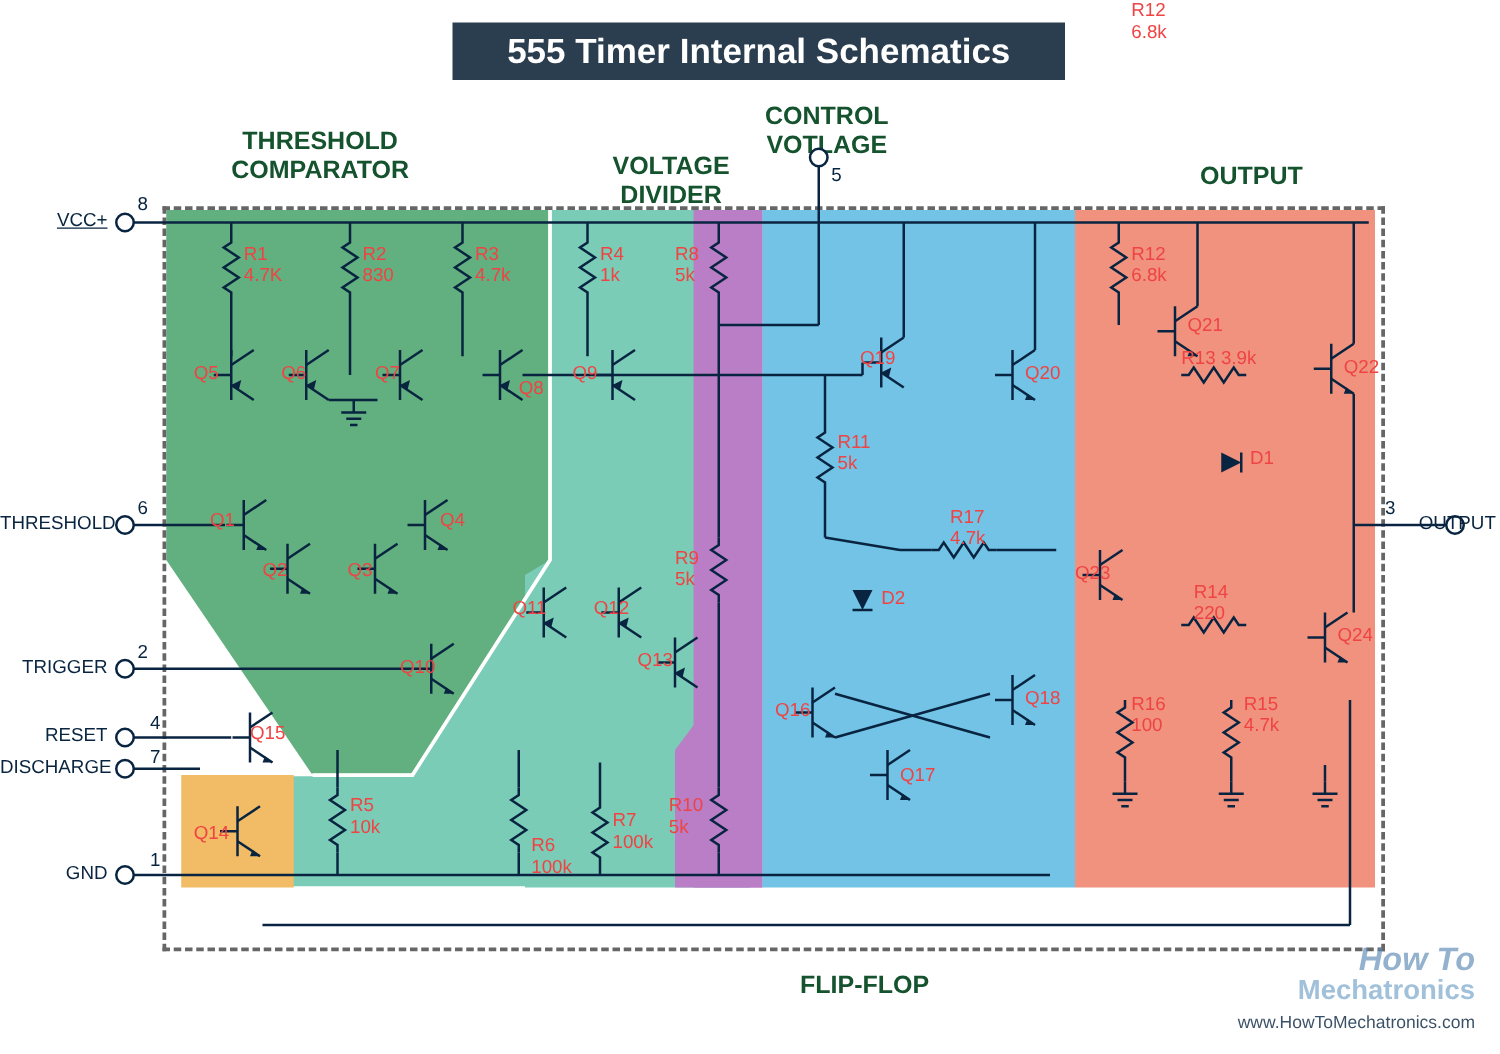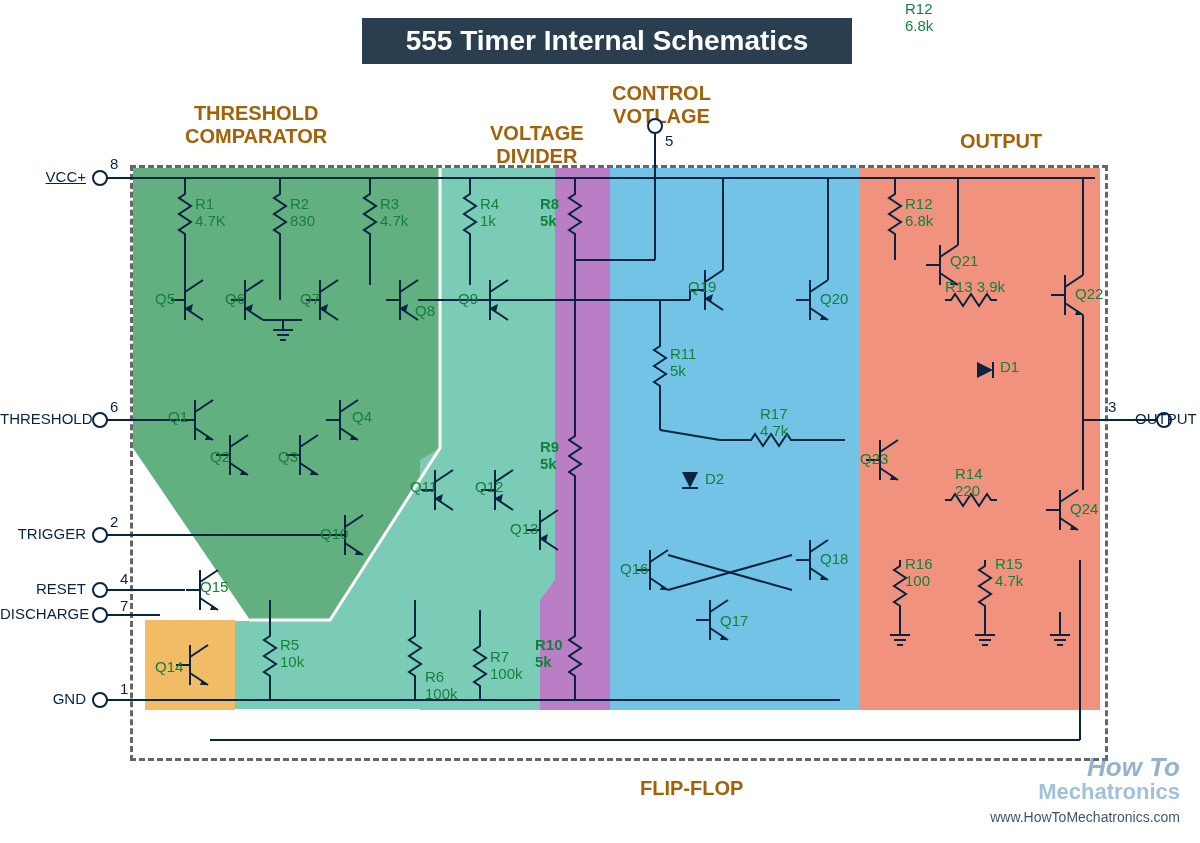--- a/index.html
+++ b/index.html
@@ -1,22 +1,22 @@
 <!DOCTYPE html>
 <html><head>
 <meta charset="utf-8">
 <style>
   html,body{margin:0;padding:0;background:#fff;font-family:"Segoe UI",Arial,sans-serif;color:#082440;}
   .stage{position:relative;width:1200px;height:843px;}
   .titlebar{position:absolute;left:362px;top:18px;width:490px;height:46px;background:#2b3e50;color:#fff;text-align:center;line-height:46px;font-size:28px;font-weight:600;}
-  .sectlabel{position:absolute;font-weight:700;font-size:20px;color:#a16207;text-align:center;white-space:pre;}
+  .sectlabel{position:absolute;font-weight:700;font-size:20px;color:#14532d;text-align:center;white-space:pre;}
   .pinlabel{position:absolute;font-size:15px;color:#082440;text-align:right;}
   .pinnum{position:absolute;font-size:15px;color:#082440;}
-  .complabel{position:absolute;font-size:15px;color:#15803d;white-space:pre;line-height:1.15;}
-  .bold{font-weight:700;}
+  .complabel{position:absolute;font-size:15px;color:#ef4444;white-space:pre;line-height:1.15;}
+  .bold{font-weight:400;}
   .chipborder{position:absolute;left:130px;top:165px;width:972px;height:590px;border:3px dashed #666;}
   .terminal{position:absolute;width:12px;height:12px;border:2px solid #082440;border-radius:50%;background:#fff;}
   .wire{stroke:#082440;stroke-width:2;fill:none;}
   .watermarkA{position:absolute;right:20px;bottom:60px;font-size:26px;font-weight:700;color:#5b8ab5;opacity:.65;font-style:italic;}
   .watermarkB{position:absolute;right:20px;bottom:38px;font-size:22px;font-weight:700;color:#7aa6c9;opacity:.7;}
   .watermarkC{position:absolute;right:20px;bottom:18px;font-size:14px;color:#082440;opacity:.8;}
 </style>
 </head>
 <body>
 

